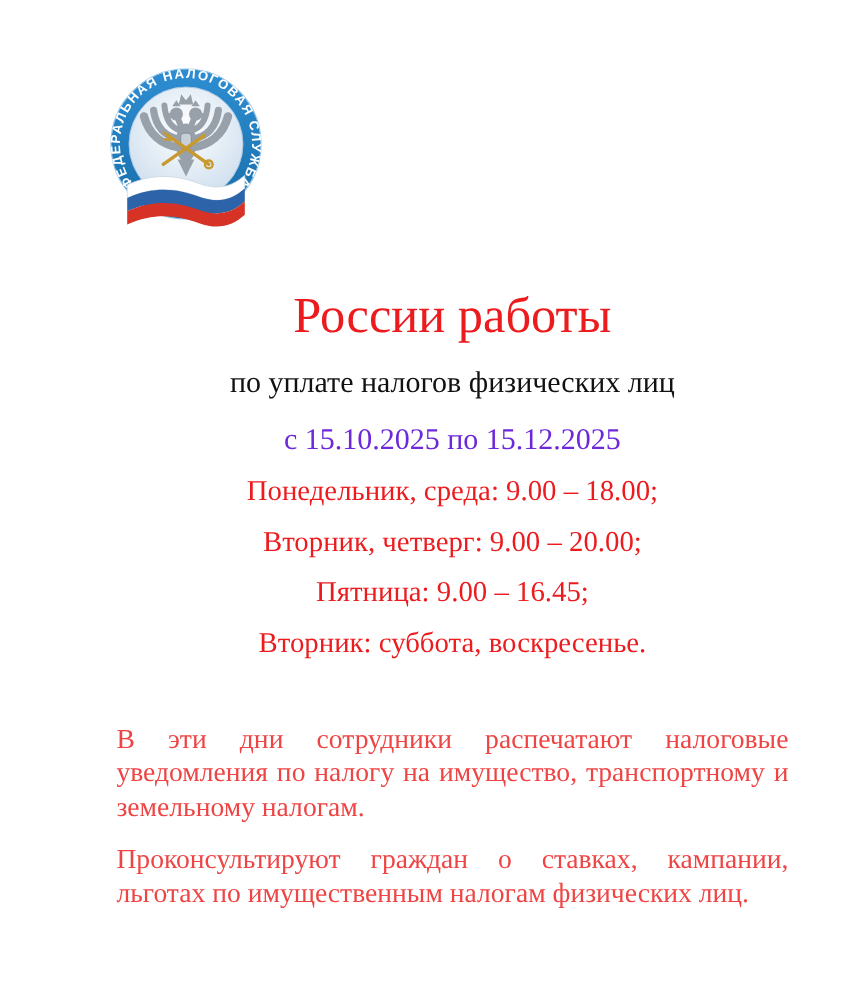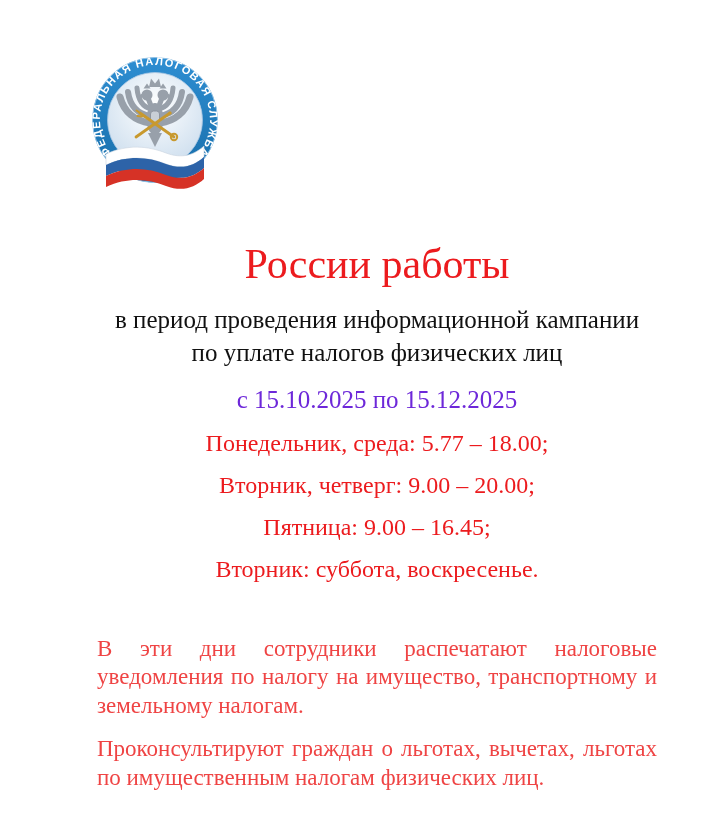--- a/index.html
+++ b/index.html
@@ -149,32 +149,31 @@
       </g>
     </svg>
 
   </div>
 
   <div class="content">
 
     <h1 class="notice-title">России работы</h1>
 
     <div class="subtitle">
-      <div>в период проведения информационной кампании</div>
       <div>по уплате налогов физических лиц</div>
     </div>
 
     <div class="period-line">с 15.10.2025 по 15.12.2025</div>
 
     <div class="schedule">
-      <div class="schedule-line">Понедельник, среда: 5.77 – 18.00;</div>
+      <div class="schedule-line">Понедельник, среда: 9.00 – 18.00;</div>
       <div class="schedule-line">Вторник, четверг: 9.00 – 20.00;</div>
       <div class="schedule-line">Пятница: 9.00 – 16.45;</div>
       <div class="schedule-line">Вторник: суббота, воскресенье.</div>
     </div>
 
     <div class="paragraphs">
       <p>В эти дни сотрудники распечатают налоговые уведомления по налогу на имущество, транспортному и земельному налогам.</p>
-      <p>Проконсультируют граждан о льготах, вычетах, льготах по имущественным налогам физических лиц.</p>
+      <p>Проконсультируют граждан о ставках, кампании, льготах по имущественным налогам физических лиц.</p>
     </div>
 
   </div>
 </div>
 
 </body></html>

